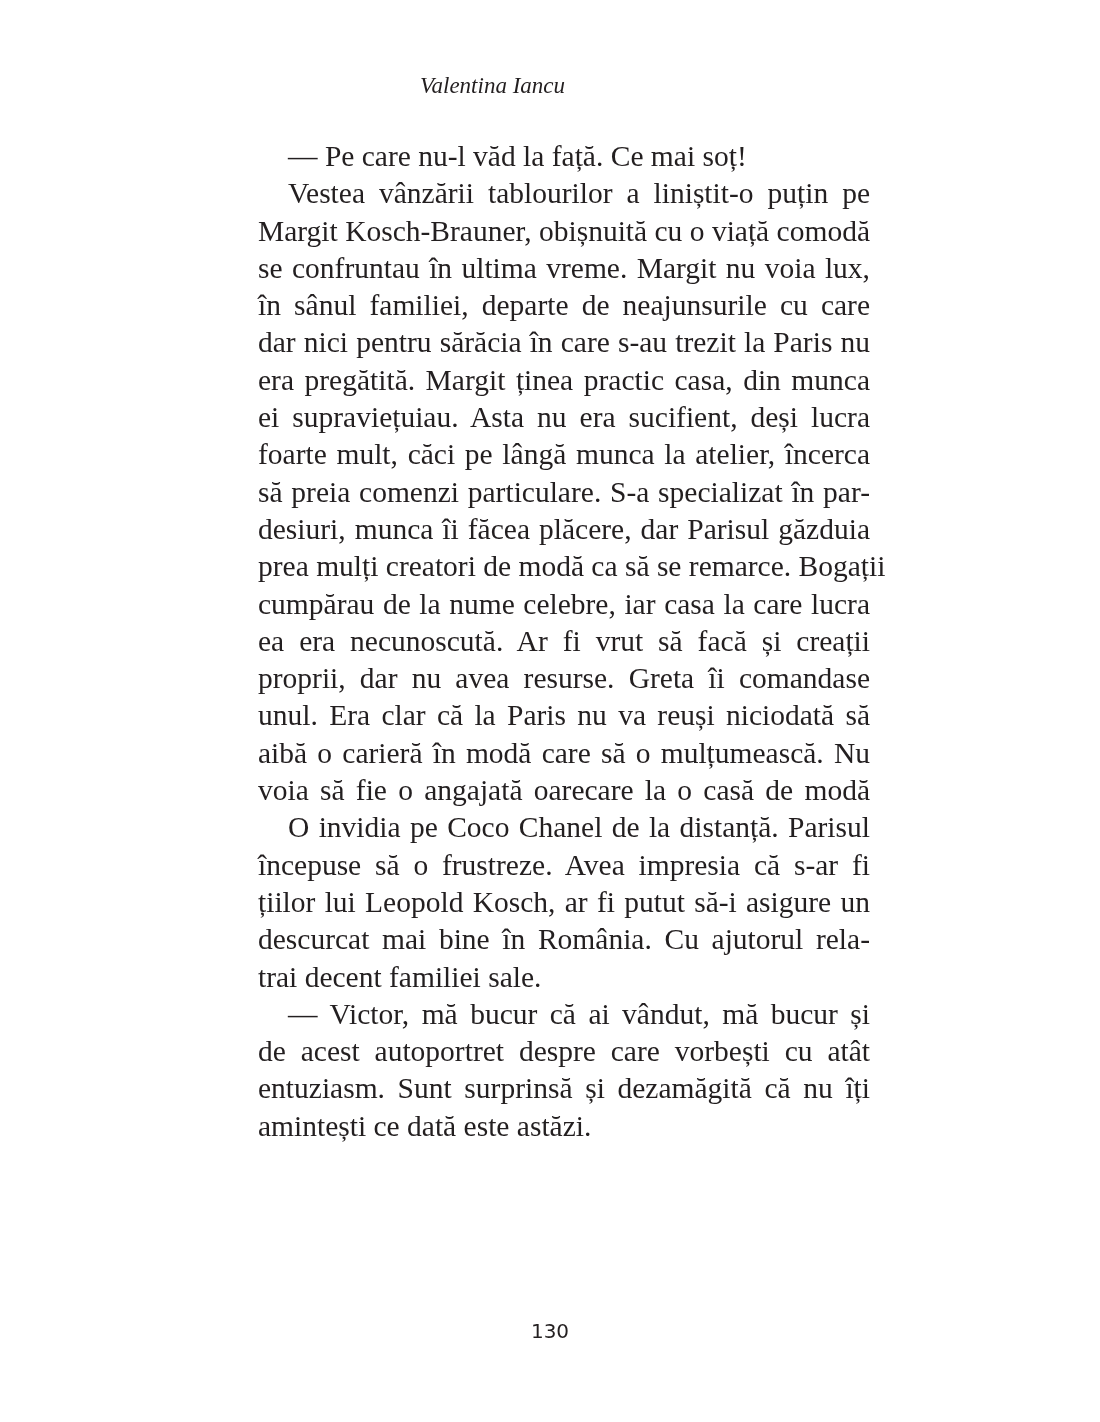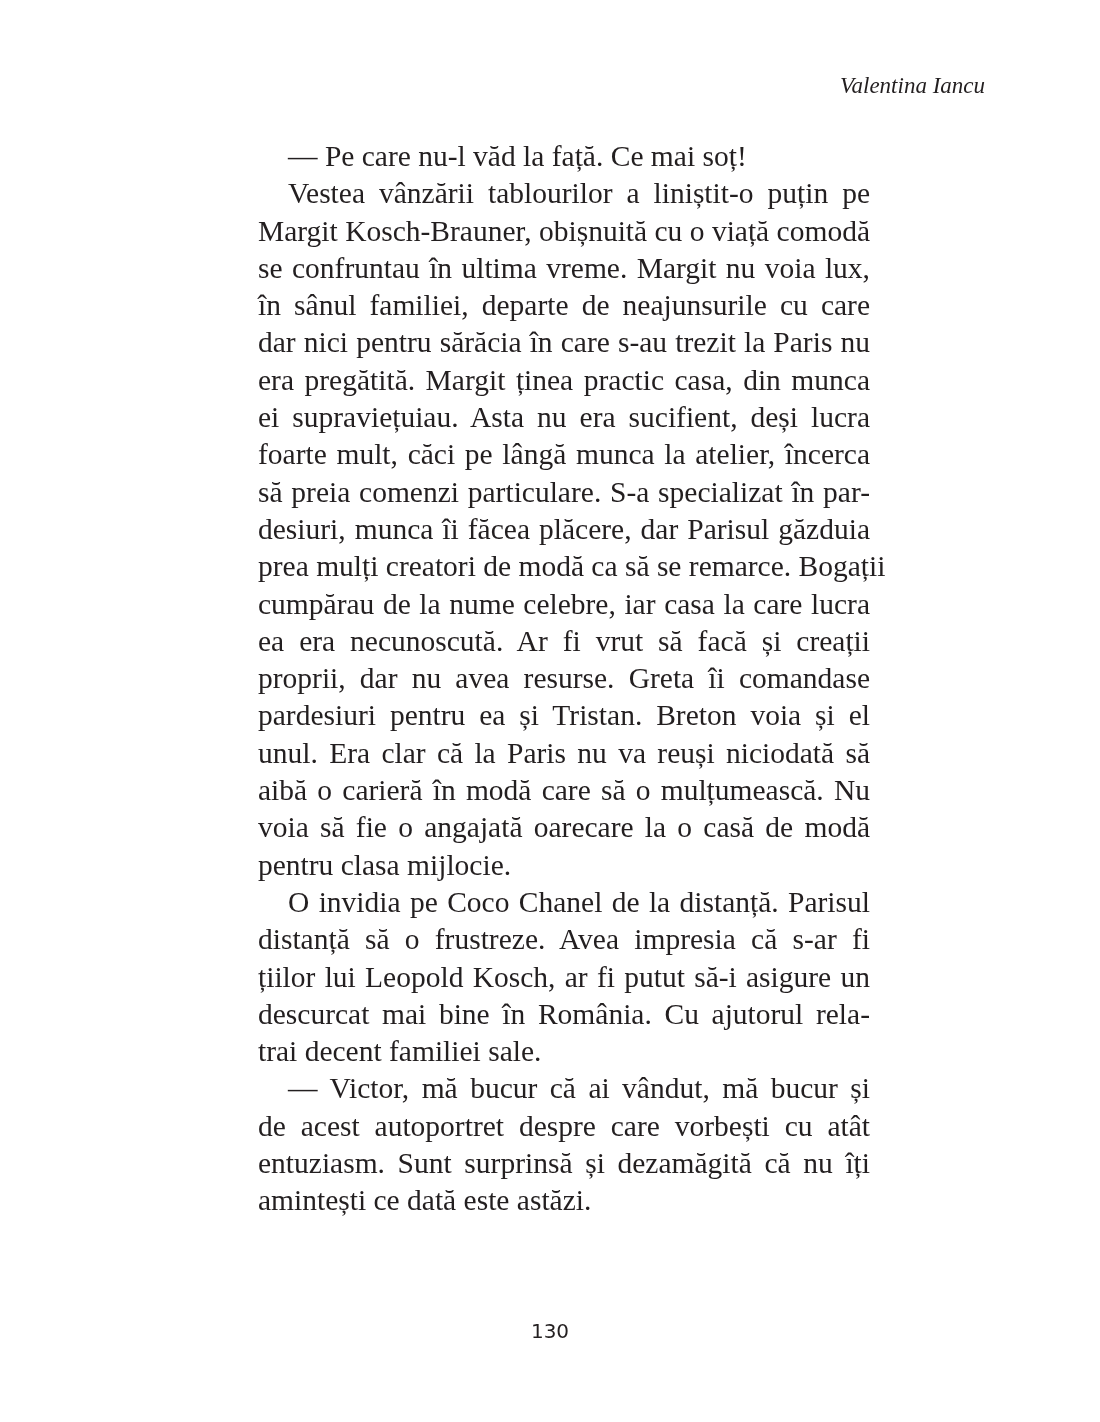--- a/index.html
+++ b/index.html
@@ -12,21 +12,21 @@
       height: 1422px;
       position: relative;
       overflow: hidden;
       color: #231f20;
     }
     .running-header {
       position: absolute;
       top: 71px;
       left: 0;
       width: 985px;
-      text-align: right;
+      text-align: center;
       font-family: "Liberation Serif", "DejaVu Serif", serif;
       font-style: italic;
       font-size: 23px;
       line-height: 30px;
       color: #231f20;
     }
     .body-text {
       position: absolute;
       top: 138px;
       left: 258px;
@@ -80,30 +80,28 @@
     <div class="line">dar nici pentru sărăcia în care s-au trezit la Paris nu</div>
     <div class="line">era pregătită. Margit ținea practic casa, din munca</div>
     <div class="line">ei supraviețuiau. Asta nu era sucifient, deși lucra</div>
     <div class="line">foarte mult, căci pe lângă munca la atelier, încerca</div>
     <div class="line">să preia comenzi particulare. S-a specializat în par-</div>
     <div class="line">desiuri, munca îi făcea plăcere, dar Parisul găzduia</div>
     <div class="line">prea mulți creatori de modă ca să se remarce. Bogații</div>
     <div class="line">cumpărau de la nume celebre, iar casa la care lucra</div>
     <div class="line">ea era necunoscută. Ar fi vrut să facă și creații</div>
     <div class="line">proprii, dar nu avea resurse. Greta îi comandase</div>
-    <div class="line">pardesiuri pentru ea și Tristan. Breton voia și el</div>
     <div class="line">unul. Era clar că la Paris nu va reuși niciodată să</div>
     <div class="line">aibă o carieră în modă care să o mulțumească. Nu</div>
     <div class="line">voia să fie o angajată oarecare la o casă de modă</div>
-    <div class="line last">pentru clasa mijlocie.</div>
   </div>
 
   <div>
     <div class="line indent">O invidia pe Coco Chanel de la distanță. Parisul</div>
-    <div class="line">distanță să o frustreze. Avea impresia că s-ar fi</div>
+    <div class="line">începuse să o frustreze. Avea impresia că s-ar fi</div>
     <div class="line">țiilor lui Leopold Kosch, ar fi putut să-i asigure un</div>
     <div class="line">descurcat mai bine în România. Cu ajutorul rela-</div>
     <div class="line last">trai decent familiei sale.</div>
   </div>
 
   <div>
     <div class="line indent">— Victor, mă bucur că ai vândut, mă bucur și</div>
     <div class="line">de acest autoportret despre care vorbești cu atât</div>
     <div class="line">entuziasm. Sunt surprinsă și dezamăgită că nu îți</div>
     <div class="line last">amintești ce dată este astăzi.</div>

